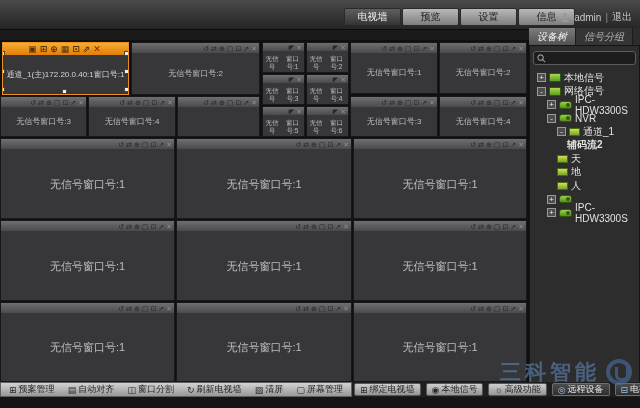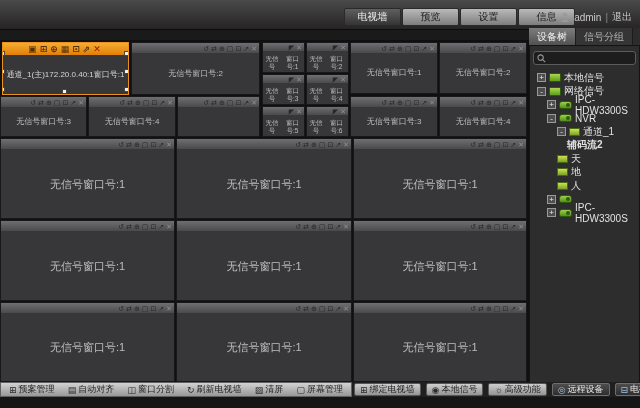--- a/index.html
+++ b/index.html
@@ -43,21 +43,21 @@
   .cell.sel .cbody { top:12px; color:#d6d6d6; }
   .t-l { font-size:11px; line-height:14px; }
   .t-s { font-size:8px; line-height:10px; }
   .t-xs { font-size:8px; line-height:9px; transform:scale(.82); }
   .handle { position:absolute; width:5px; height:5px; background:#f2f2f2; border:1px solid #444; z-index:3; }
 
   
   .sidebar { position:absolute; left:529px; top:28px; width:111px; height:369px; background:#2c2c2c; }
   .side-tabs { display:flex; height:17px; }
   .stab { height:17px; padding:0 8px; font-size:10px; display:flex; align-items:center; color:#b5b5b5;
-    background:#353535; border-right:1px solid #1c1c1c; }
+    background:#353535; border-right:1px solid #1c1c1c;font-style:italic; }
   .stab.active { background:linear-gradient(#7d7d7d,#515151); color:#f2f2f2; }
   .side-panel { position:absolute; left:0; top:17px; right:0; bottom:0; background:#2d2d2d;
     border:1px solid #141414; padding:5px 3px; }
   .search { display:flex; align-items:center; height:14px; background:#1d1d1d; border:1px solid #5c5c5c;
     border-radius:3px; padding:0 3px; gap:3px; }
   .search input { flex:1; background:transparent; border:none; outline:none; color:#ddd; font-size:9px; width:70px; }
   .tree { margin-top:6px; }
   .trow { position:relative; display:flex; align-items:center; gap:3px; height:13.5px; font-size:10px; color:#e2e2e2; }
   .exp { width:9px; height:9px; background:#4e4e4e; border:1px solid #9a9a9a; color:#f0f0f0;
     font-size:8px; line-height:7px; text-align:center; flex:none; }
@@ -566,14 +566,18 @@
           <span>远程设备</span>
         </div>
         <div class="rbtn dark">
           <span class="tic">⊟</span>
           <span>电视墙</span>
         </div>
       </div>
   </div>
   <div class="bottomstrip"></div>
 
+  <div class="watermark">
+    <span class="wm-text">三科智能</span>
+    <span class="wm-logo"></span>
+  </div>
 
 </div>
 
 </body></html>

